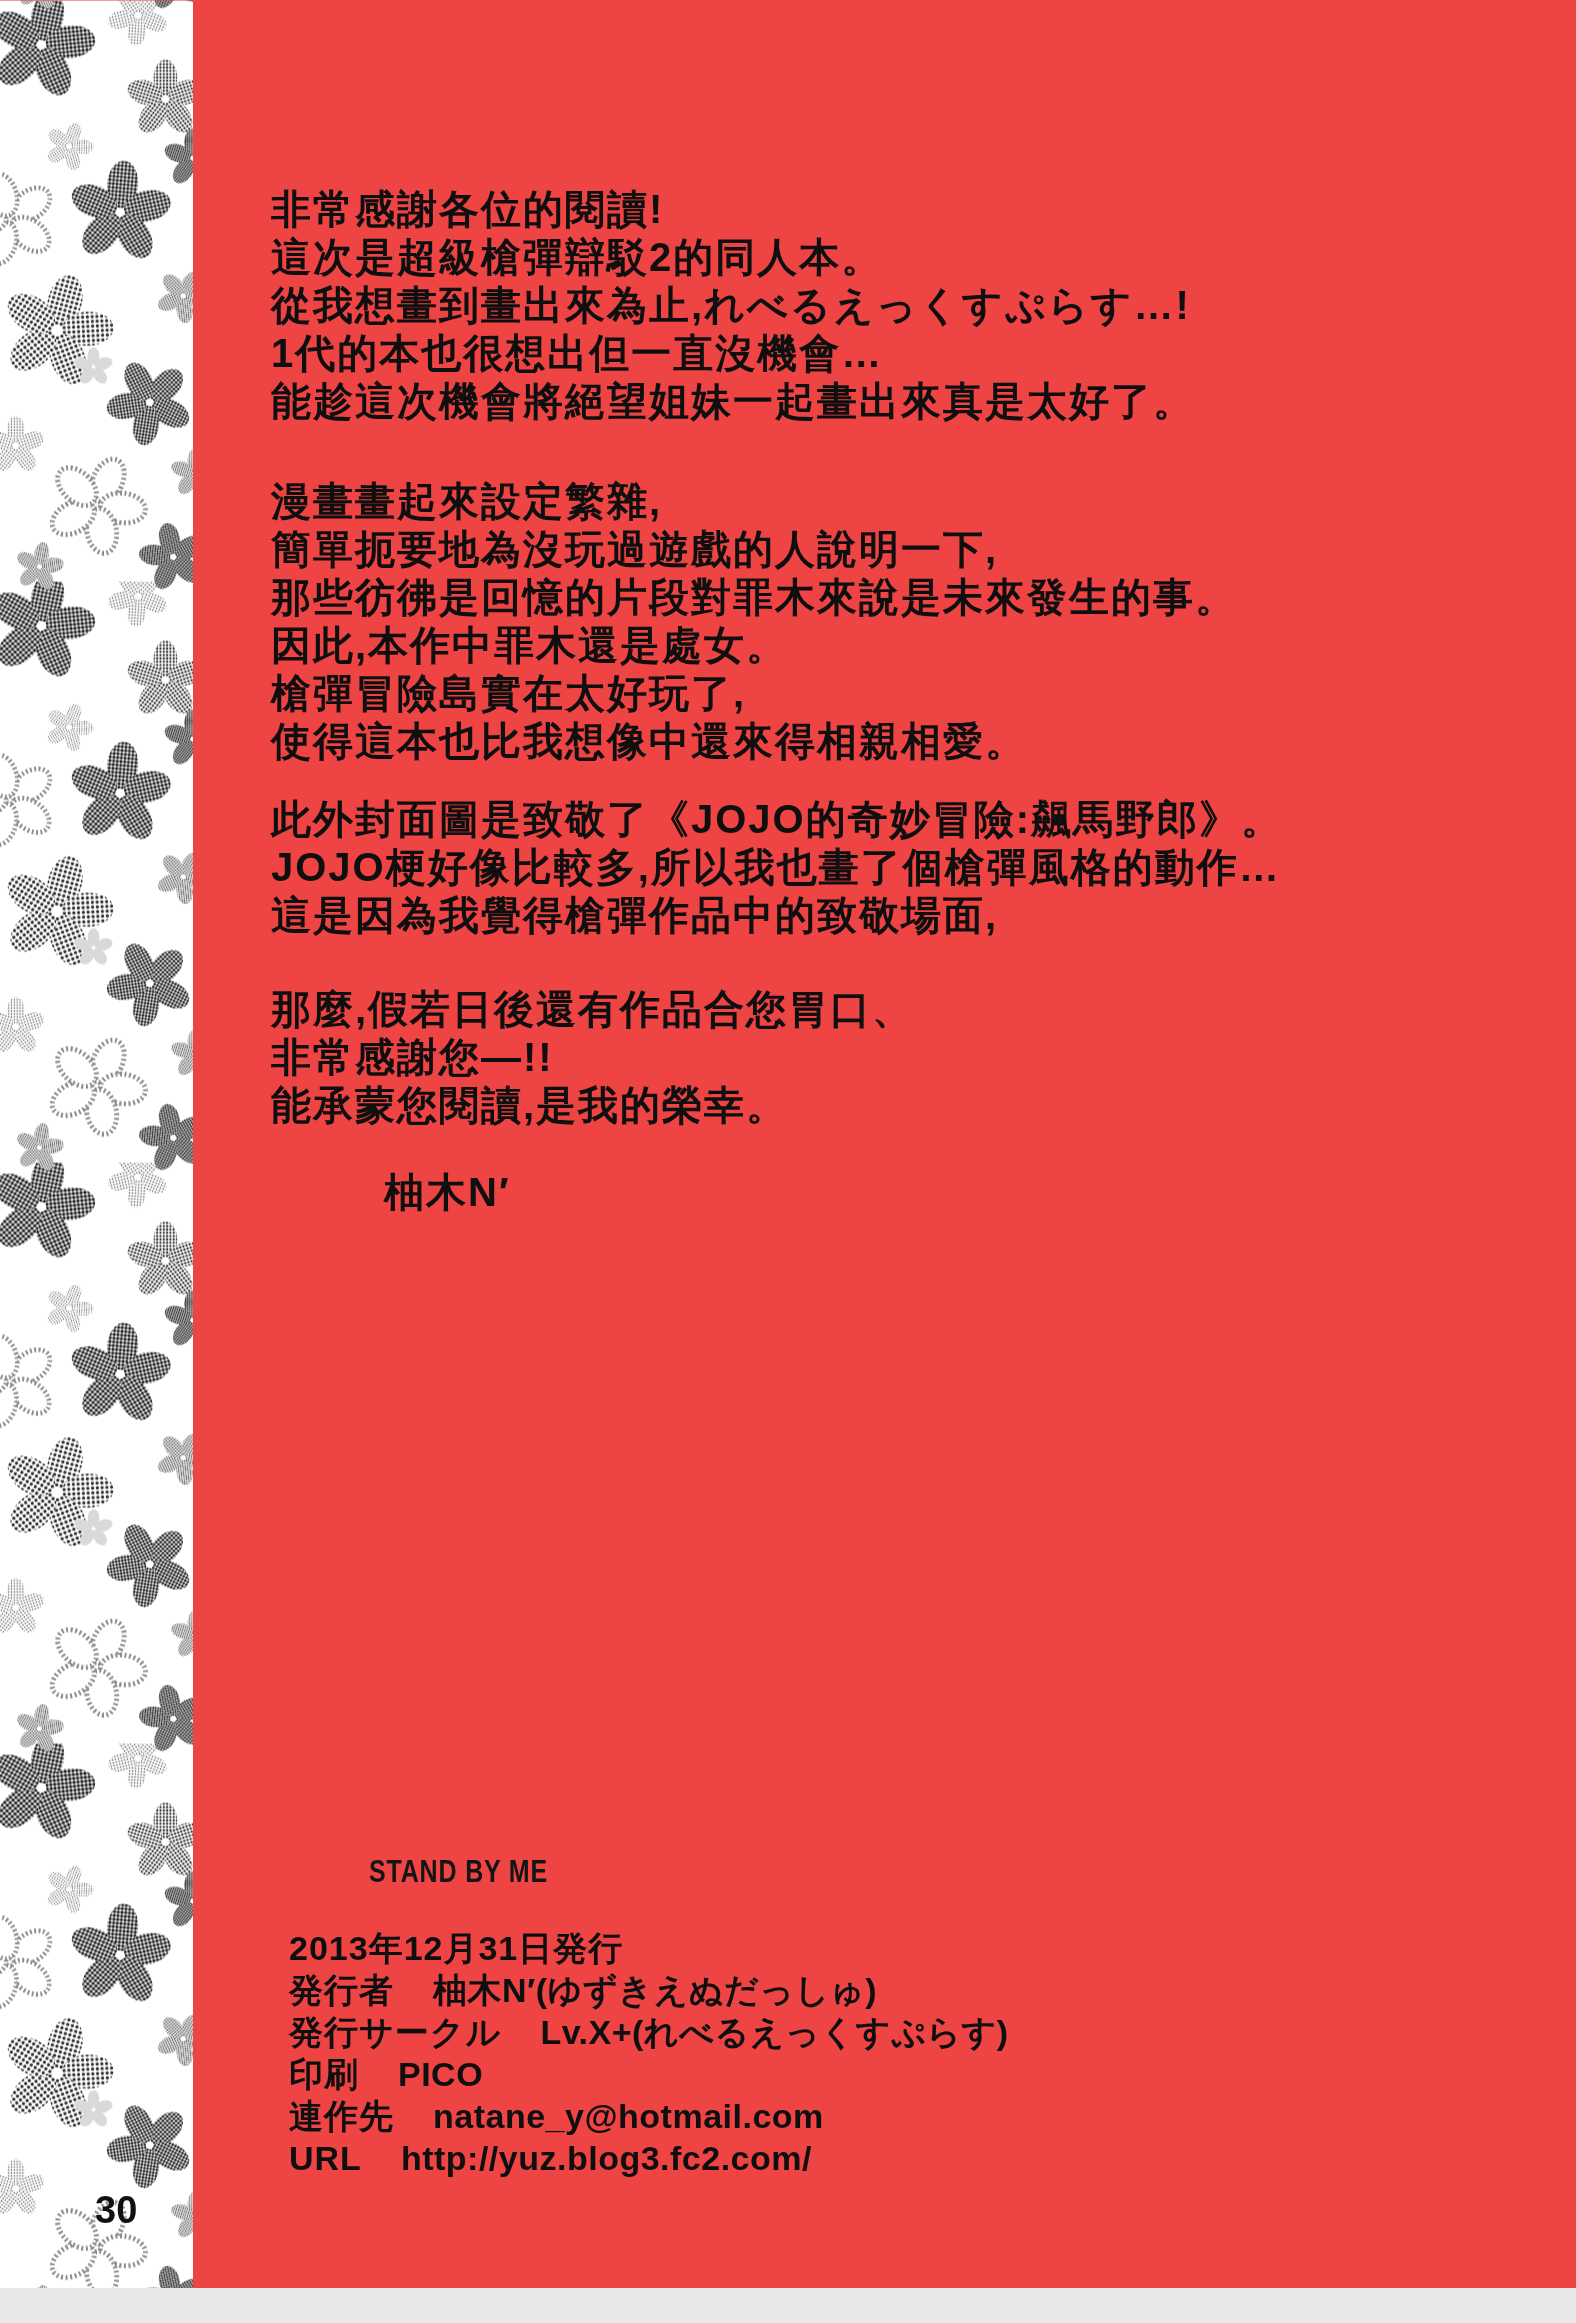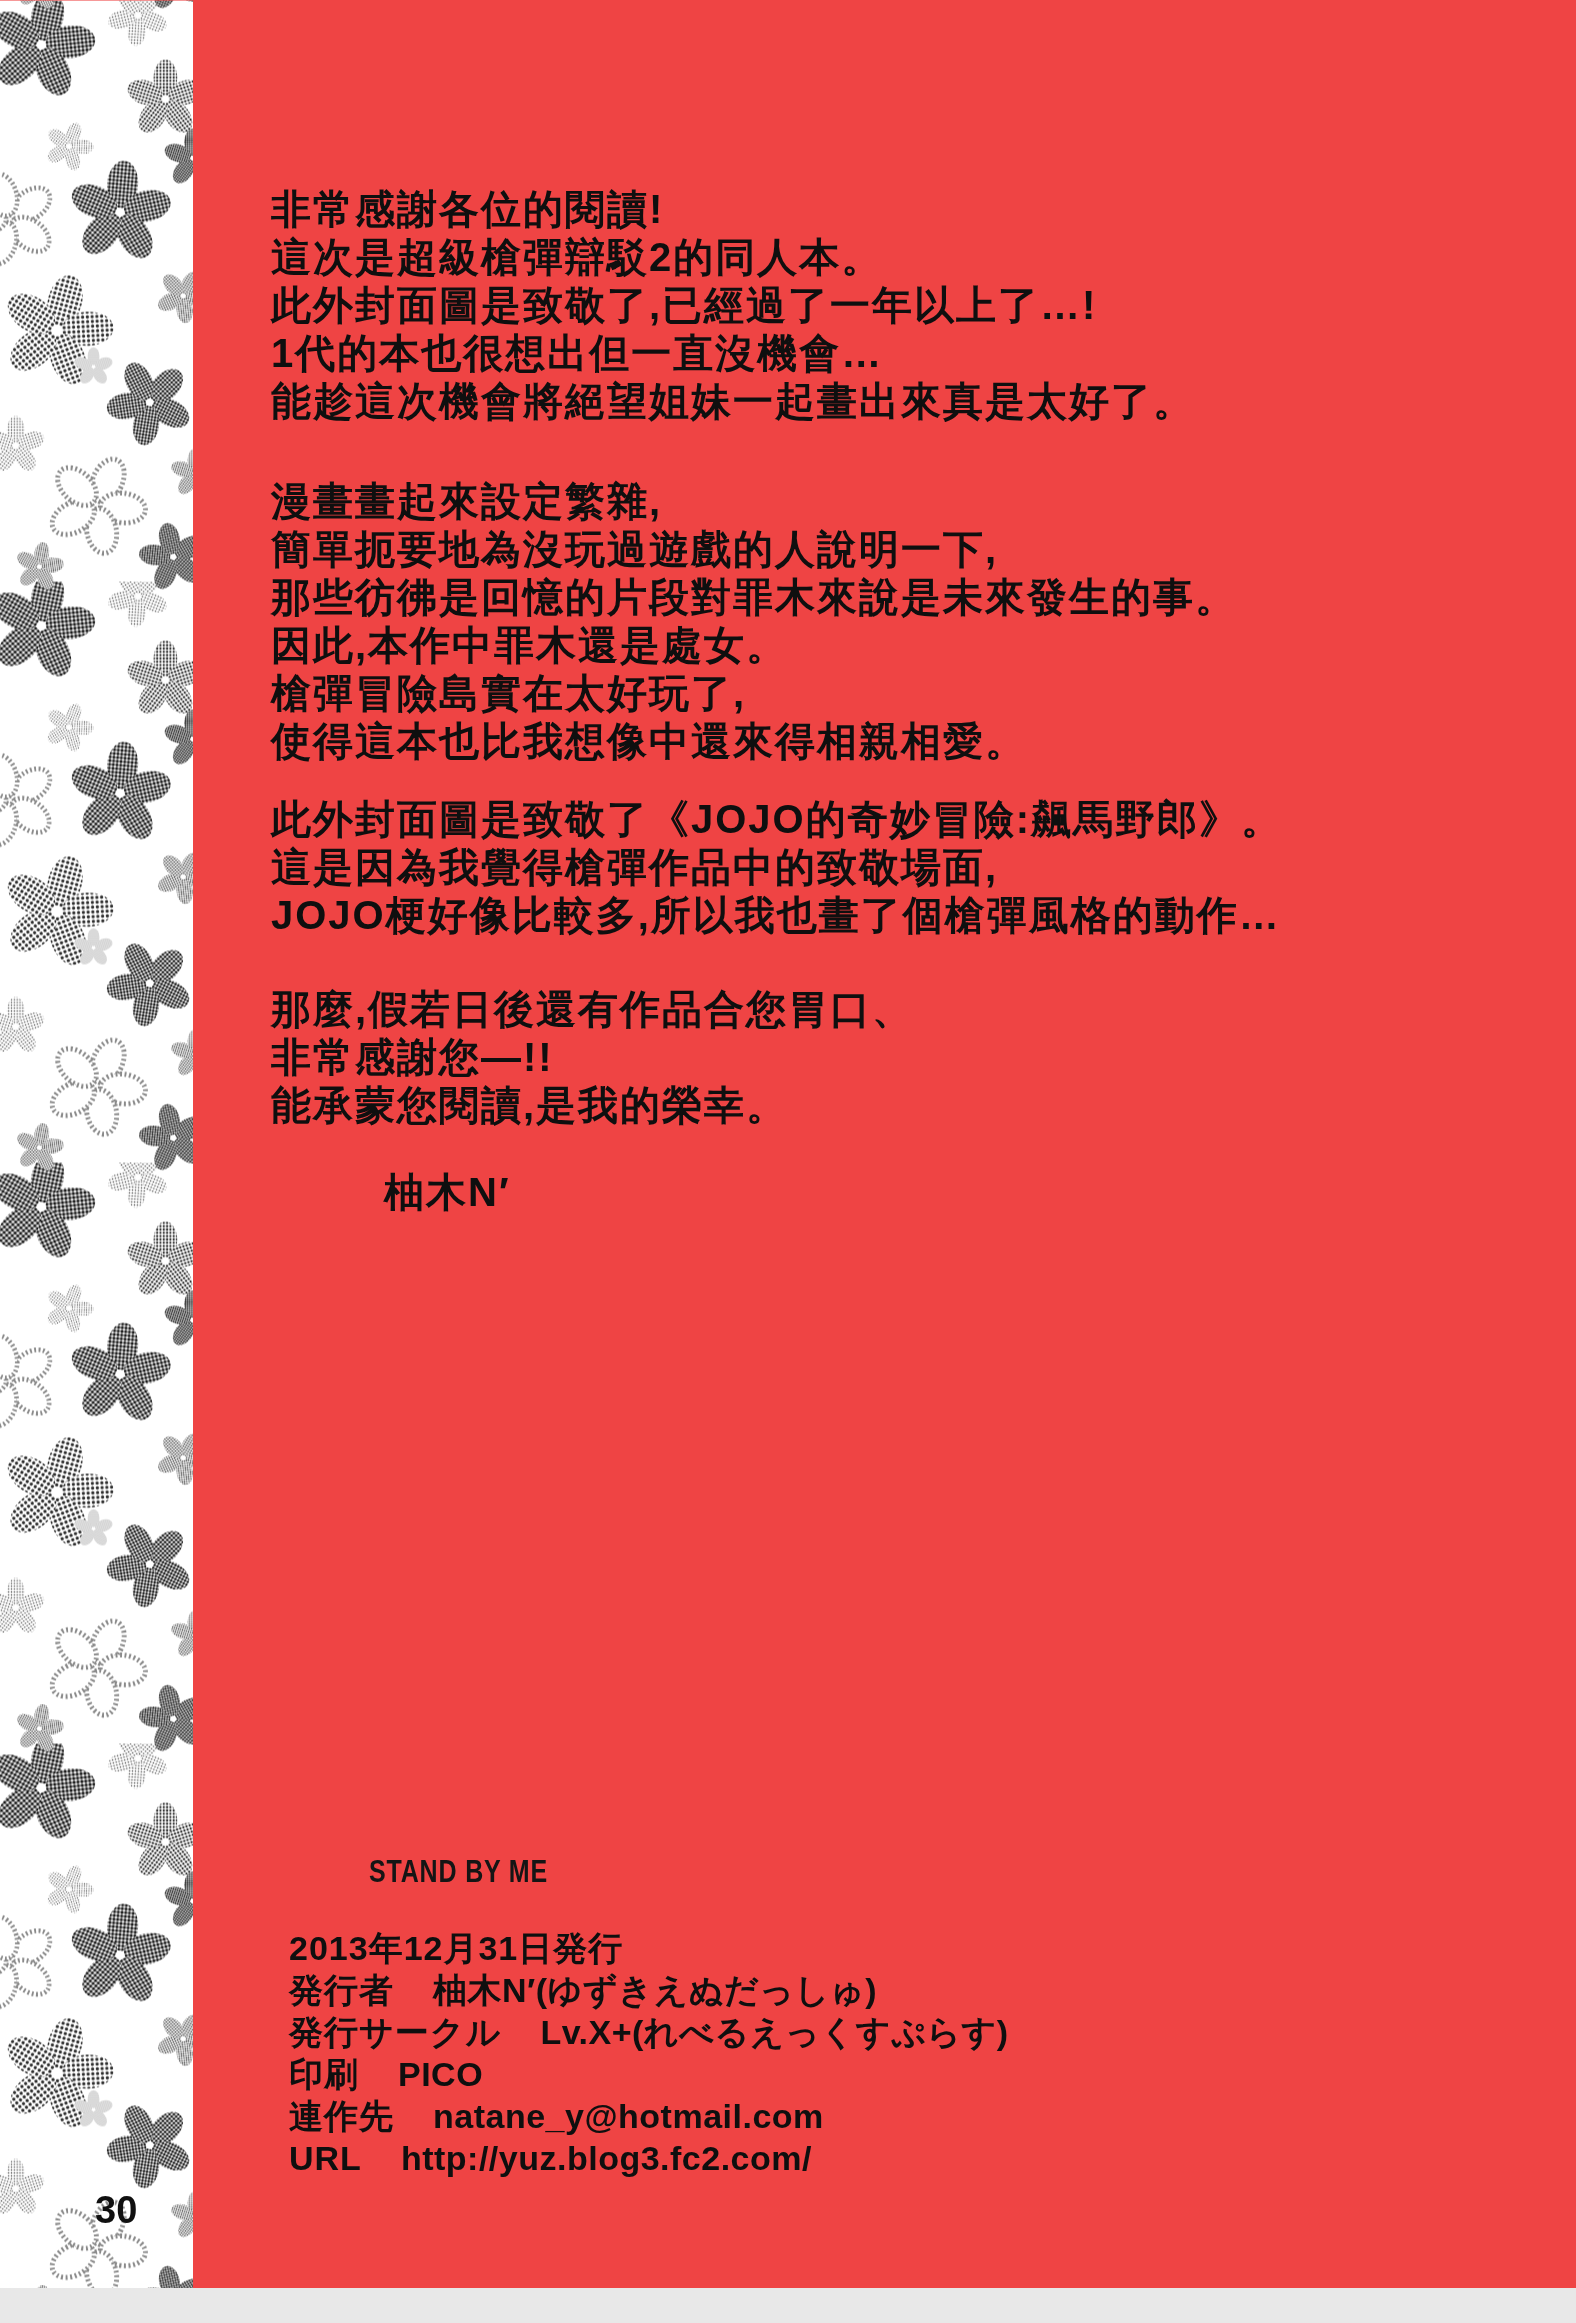--- a/index.html
+++ b/index.html
@@ -96,34 +96,34 @@
         <use href="#fl" transform="translate(196 160) scale(0.6)" fill="url(#htD)"></use>
         <use href="#fl" transform="translate(198 480) scale(0.5)" fill="url(#htM)"></use>
       </pattern>
     </defs>
     <rect x="0" y="0" width="196" height="2359" fill="url(#tile)"></rect>
   </svg>
 
   <div class="afterword">
     <p>非常感謝各位的閱讀!</p>
     <p>這次是超級槍彈辯駁2的同人本。</p>
-    <p>此外封面圖是致敬了,已經過了一年以上了…!</p>
+    <p>從我想畫到畫出來為止,れべるえっくすぷらす…!</p>
     <p>1代的本也很想出但一直沒機會…</p>
     <p>能趁這次機會將絕望姐妹一起畫出來真是太好了。</p>
 
     <p class="para2">漫畫畫起來設定繁雜,</p>
     <p>簡單扼要地為沒玩過遊戲的人說明一下,</p>
     <p>那些彷彿是回憶的片段對罪木來說是未來發生的事。</p>
     <p>因此,本作中罪木還是處女。</p>
     <p>槍彈冒險島實在太好玩了,</p>
     <p>使得這本也比我想像中還來得相親相愛。</p>
 
     <p class="para3">此外封面圖是致敬了《JOJO的奇妙冒險:飆馬野郎》。</p>
+    <p>JOJO梗好像比較多,所以我也畫了個槍彈風格的動作…</p>
     <p>這是因為我覺得槍彈作品中的致敬場面,</p>
-    <p>JOJO梗好像比較多,所以我也畫了個槍彈風格的動作…</p>
 
     <p class="para4">那麼,假若日後還有作品合您胃口、</p>
     <p>非常感謝您—!!</p>
     <p>能承蒙您閱讀,是我的榮幸。</p>
 
     <p class="signature">柚木N′</p>
   </div>
 
   <div class="book-title">STAND BY ME</div>
 

